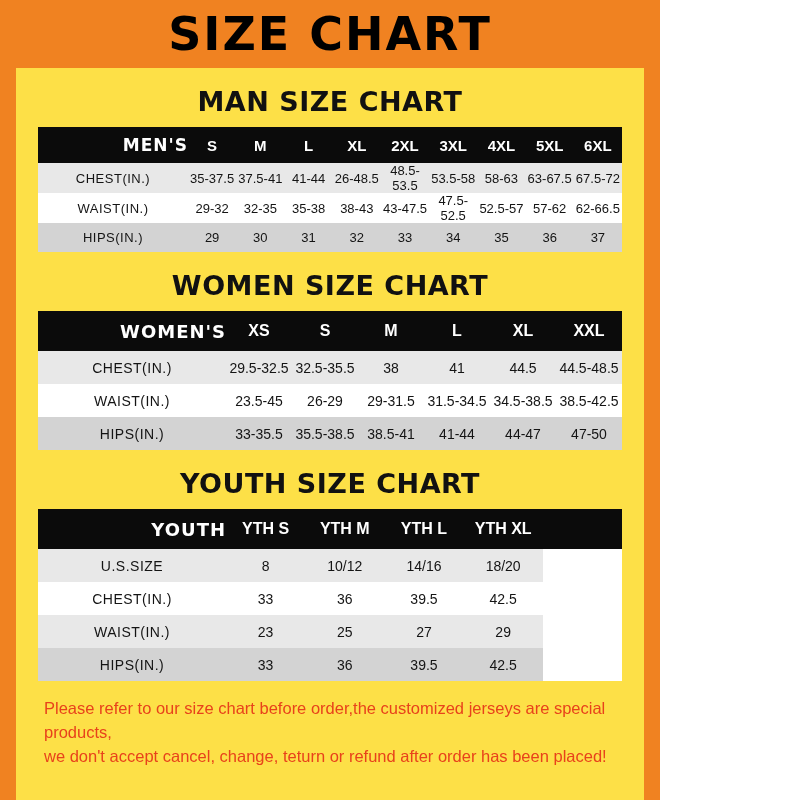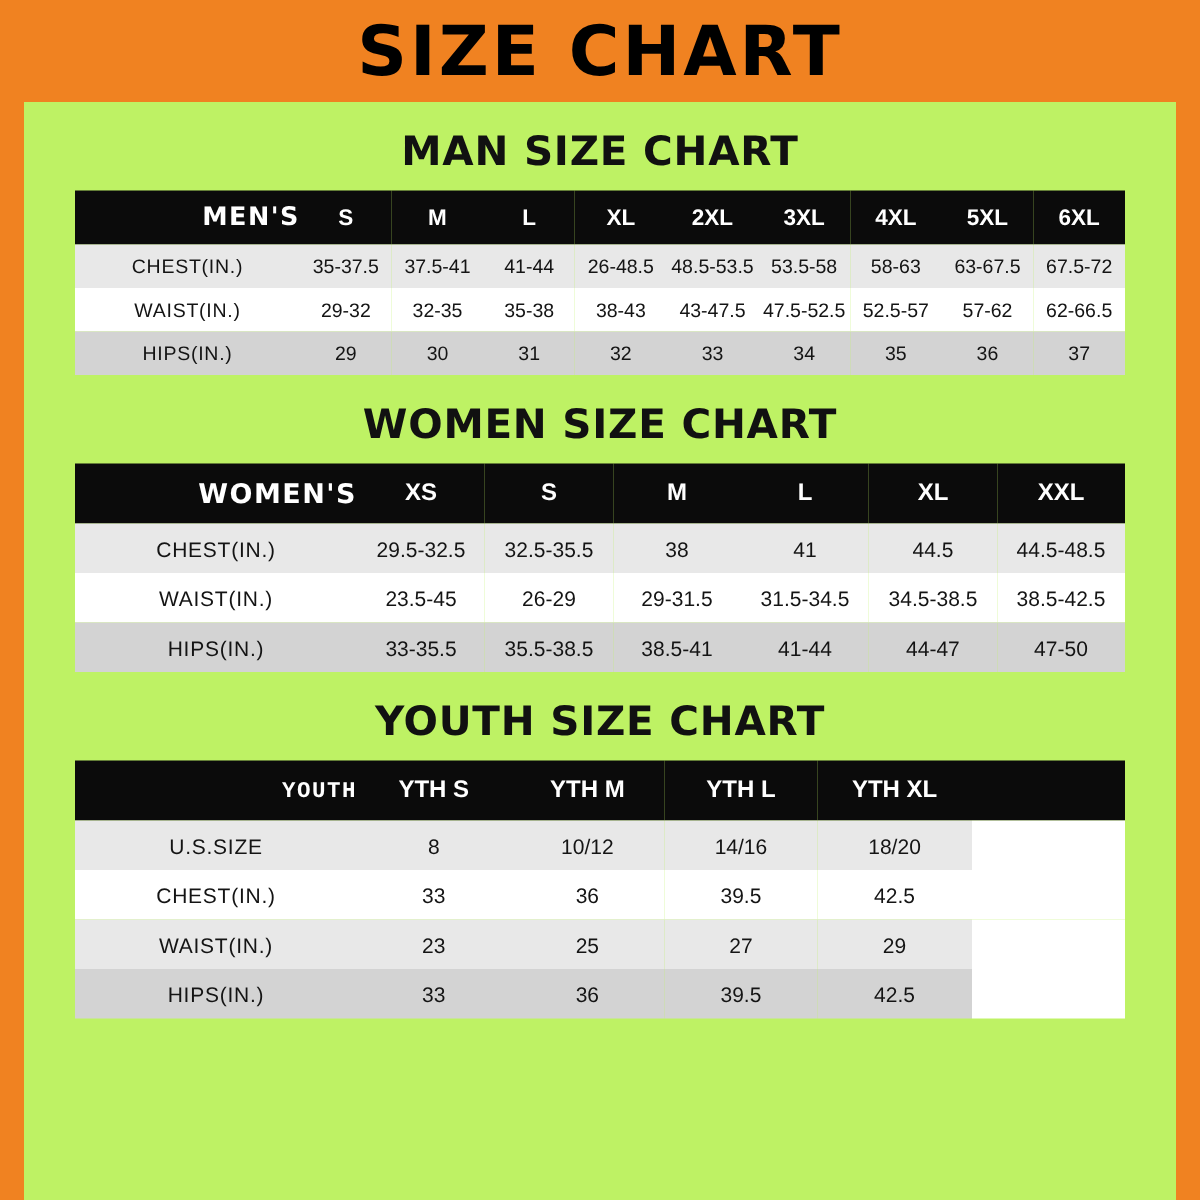--- a/index.html
+++ b/index.html
@@ -8,45 +8,45 @@
   }
   body {
     width: 800px;
     height: 800px;
     background: #ffffff;
     font-family: "Liberation Sans", sans-serif;
     overflow: hidden;
   }
   .page {
     position: relative;
-    width: 800px;
+    width: 660px;
     height: 800px;
     box-sizing: border-box;
     border-left: 16px solid #F08221;
     border-right: 16px solid #F08221;
-    background: #bef264;
+    background: #fde047;
   }
   .banner {
     background: #F08221;
     height: 68px;
     display: flex;
     align-items: center;
     justify-content: center;
     margin: 0 -16px;
   }
   .banner-title {
     font-family: "DejaVu Sans", sans-serif;
     font-weight: bold;
     font-size: 46px;
     letter-spacing: 2px;
     color: #000000;
     line-height: 1;
   }
   .content {
-    padding: 0 34px;
+    padding: 0 22px;
   }
   .section-title {
     text-align: center;
     font-family: "DejaVu Sans", sans-serif;
     font-weight: bold;
     font-size: 27px;
     letter-spacing: 0.5px;
     color: #111111;
     margin: 18px 0 10px 0;
   }
@@ -85,21 +85,21 @@
     font-weight: normal;
     letter-spacing: 0.5px;
   }
   
   table.women th, table.women td { font-size: 14px; height: 33px; }
   table.women thead th { height: 40px; font-size: 16px; }
   table.women thead th.corner { font-size: 18px; }
   
   table.youth th, table.youth td { font-size: 14px; height: 33px; }
   table.youth thead th { height: 40px; font-size: 16px; }
-  table.youth thead th.corner { font-size: 15px; font-family: Liberation Mono, monospace; }
+  table.youth thead th.corner { font-size: 18px; }
   table.youth td.empty { background: #ffffff !important; }
   table.youth thead th.emptyhead { background: #0b0b0b; }
 
   .footer-note {
     margin-top: 16px;
     padding: 0 6px;
     color: #E8421B;
     font-size: 16.5px;
     line-height: 1.45;
     text-align: left;
@@ -258,15 +258,19 @@
           <td class="rowhead">HIPS(IN.)</td>
           <td>33</td>
           <td>36</td>
           <td>39.5</td>
           <td>42.5</td>
           <td class="empty"></td>
         </tr>
       </tbody>
     </table>
 
+    <div class="footer-note">
+      <div>Please refer to our size chart before order,the customized jerseys are special products,</div>
+      <div>we don't accept cancel, change, teturn or refund after order has been placed!</div>
+    </div>
 
   </div>
 </div>
 
 </body></html>

